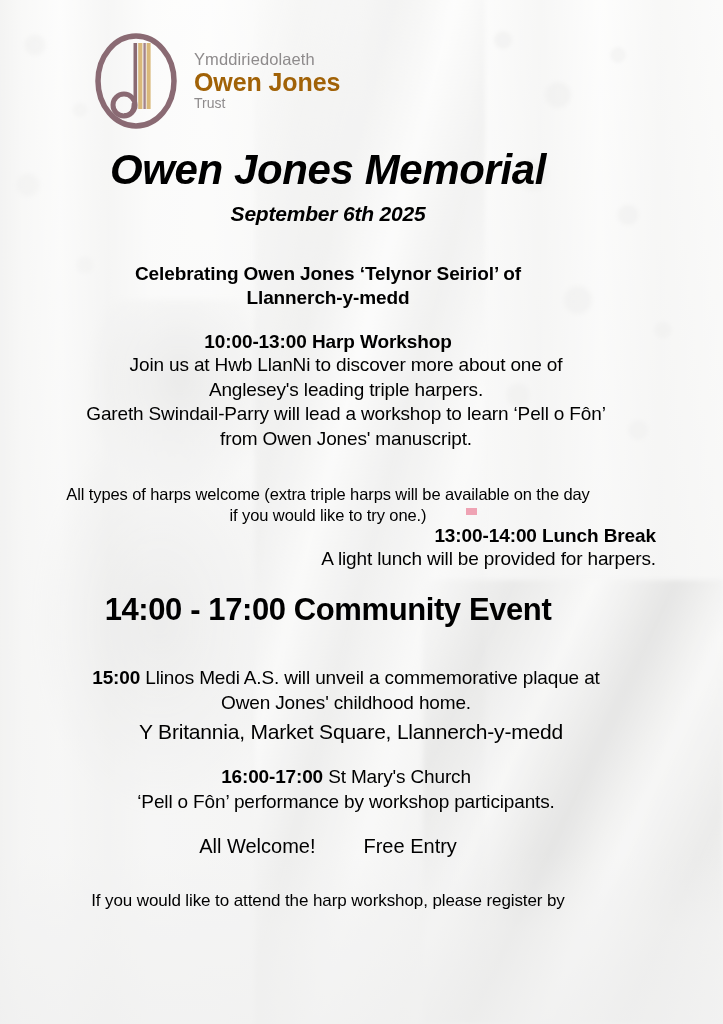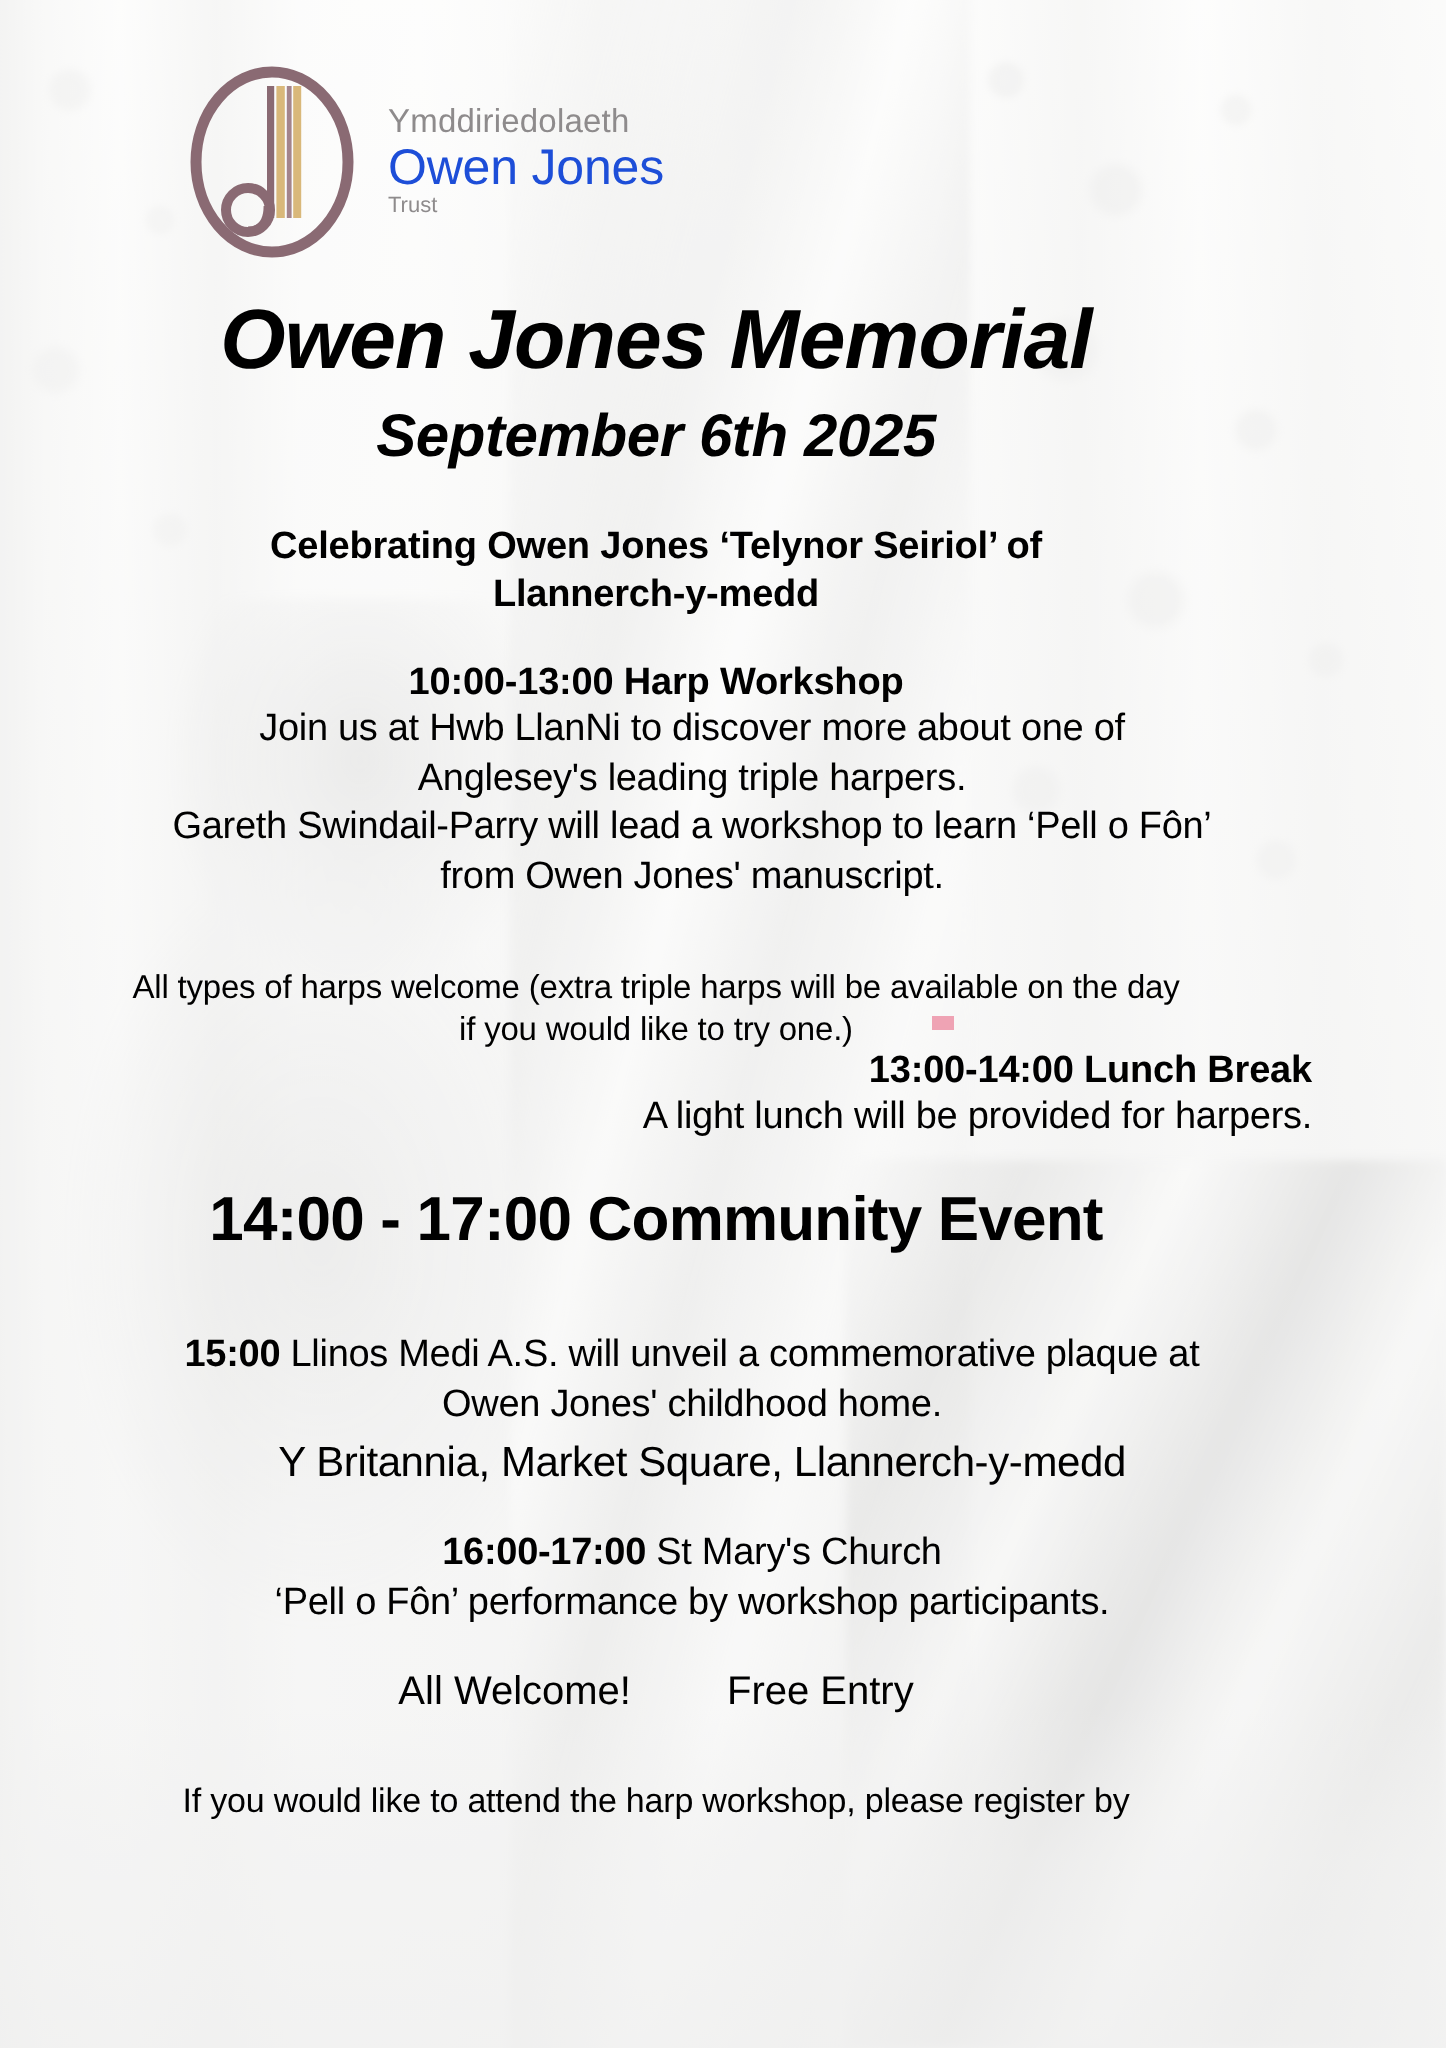--- a/index.html
+++ b/index.html
@@ -187,48 +187,48 @@
     line-height: 1.04;
     user-select: none;
   }
   .logo-line1 {
     font-size: 16.5px;
     color: #8e8b8c;
     letter-spacing: 0.1px;
   }
   .logo-line2 {
     font-size: 25px;
-    font-weight: normal;
-    color: #1d4ed8;
+    font-weight: bold;
+    color: #a16207;
     letter-spacing: -0.1px;
     margin-top: 1px;
   }
   .logo-line3 {
-    font-size: 11px;
+    font-size: 14px;
     color: #8e8b8c;
     margin-top: 1px;
   }
 
   
   .headline {
     position: absolute;
     left: 0; right: 0;
     top: 148px;
     text-align: center;
     color: #000;
   }
   .title-main {
     font-size: 42px;
     font-weight: bold;
     font-style: italic;
     letter-spacing: -0.4px;
     line-height: 1.06;
   }
   .title-sub {
-    font-size: 30px;
+    font-size: 21px;
     font-weight: bold;
     font-style: italic;
     margin-top: 9px;
     letter-spacing: -0.2px;
   }
 
   
   .block {
     position: absolute;
     left: 0; right: 0;

